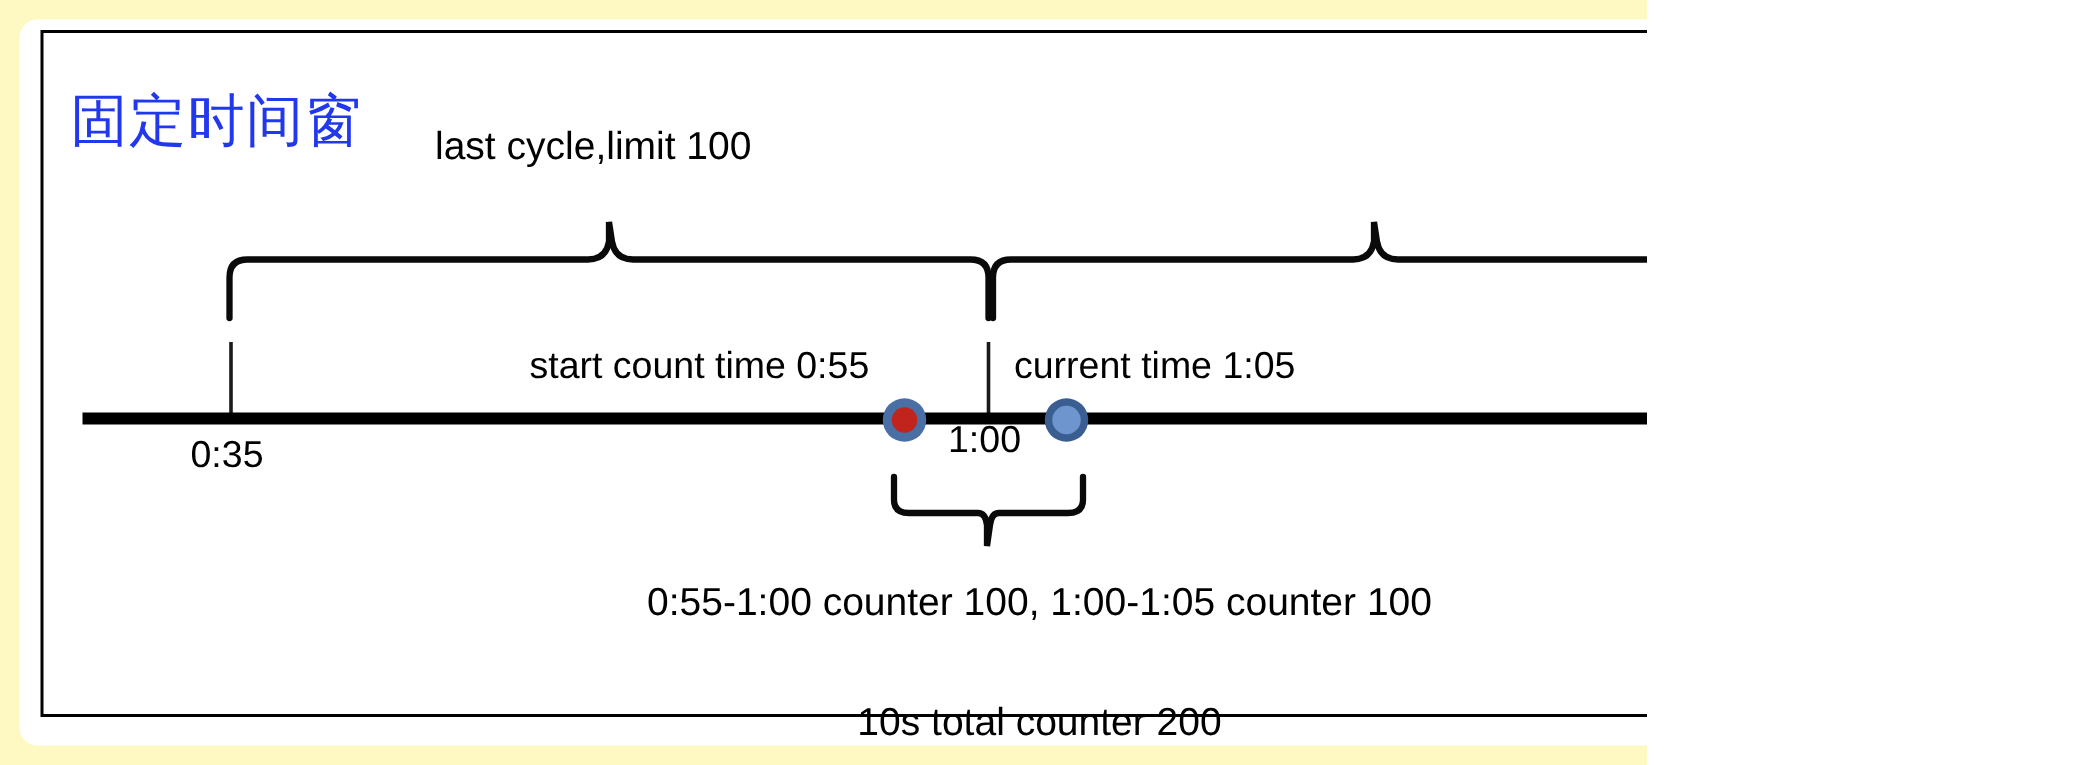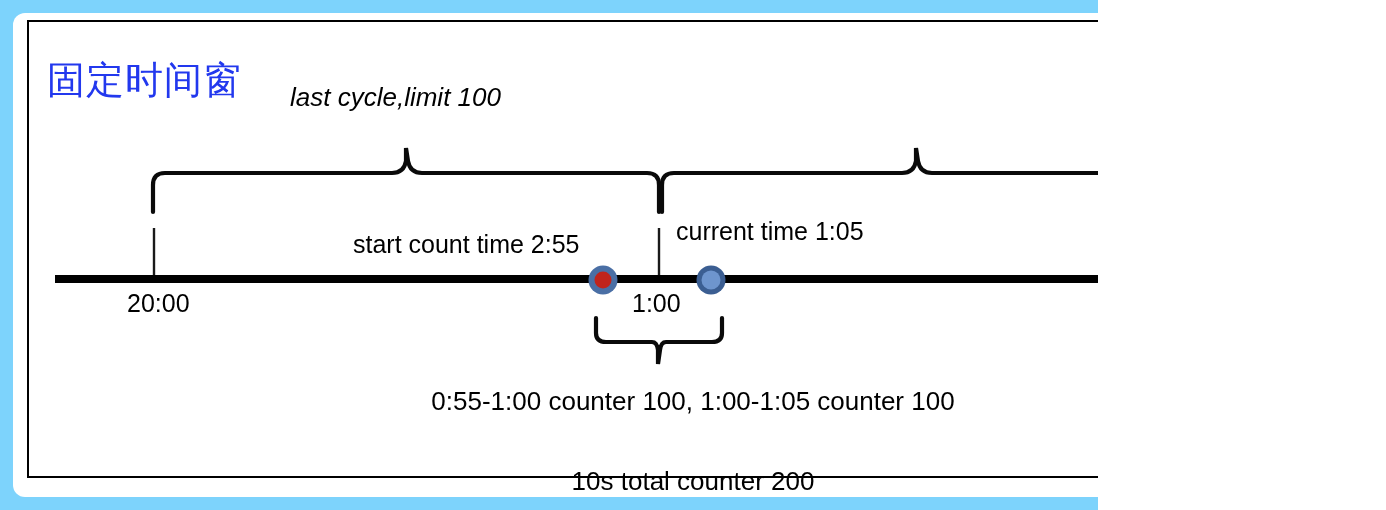--- a/index.html
+++ b/index.html
@@ -4,21 +4,21 @@
 <style>
   html, body {
     margin: 0;
     padding: 0;
     background: #ffffff;
   }
   #stage {
     position: relative;
     width: 1098px;
     height: 510px;
-    background: #7dd3fc;
+    background: #fef9c3;
     overflow: hidden;
     font-family: "Liberation Sans", sans-serif;
   }
   
   #card {
     position: absolute;
     left: 13px;
     top: 13px;
     width: 1360px;
     height: 484px;
@@ -52,34 +52,33 @@
   #title {
     left: 47px;
     top: 55px;
     font-size: 38px;
     color: #2238EE;
     font-weight: 500;
     letter-spacing: 1px;
   }
   .label-cycle {
     font-size: 26px;
-    font-style: italic;
   }
   #lbl-last-cycle  { left: 290px; top: 82px; }
   #lbl-curr-cycle  { left: 760px; top: 82px; }
   .label-time {
     font-size: 25px;
   }
   #lbl-start-count { left: 353px; top: 230px; }
-  #lbl-current-tm  { left: 676px; top: 217px; }
+  #lbl-current-tm  { left: 676px; top: 230px; }
   .tick-label {
     font-size: 25px;
   }
   #tick-lbl-0  { left: 127px; top: 289px; }
-  #tick-lbl-1  { left: 632px; top: 289px; text-align: right; }
+  #tick-lbl-1  { left: 632px; top: 279px; text-align: right; }
   #tick-lbl-2  { left: 1143px; top: 289px; }
   .bottom-note {
     font-size: 26px;
     text-align: center;
     width: 1386px;
     left: 0;
   }
   #note-1 { top: 386px; }
   #note-2 { top: 430px; margin-top: 36px; }
 </style>
@@ -131,22 +130,22 @@
              L 658,364
              L 660,350 Q 661,342 666,342
              L 712,342 Q 722,342 722,333
              L 722,318"></path>
   </svg>
 
   <div class="txt" id="title">固定时间窗</div>
 
   <div class="txt label-cycle" id="lbl-last-cycle">last cycle,limit 100</div>
 
-  <div class="txt label-time" id="lbl-start-count">start count time 2:55</div>
+  <div class="txt label-time" id="lbl-start-count">start count time 0:55</div>
   <div class="txt label-time" id="lbl-current-tm">current time 1:05</div>
 
-  <div class="txt tick-label" id="tick-lbl-0">20:00</div>
+  <div class="txt tick-label" id="tick-lbl-0">0:35</div>
   <div class="txt tick-label" id="tick-lbl-1">1:00</div>
   <div class="txt tick-label" id="tick-lbl-2">2:35</div>
 
   <div class="txt bottom-note" id="note-1">0:55-1:00 counter 100, 1:00-1:05 counter 100</div>
   <div class="txt bottom-note" id="note-2">10s total counter 200</div>
 </div>
 
 </body></html>

